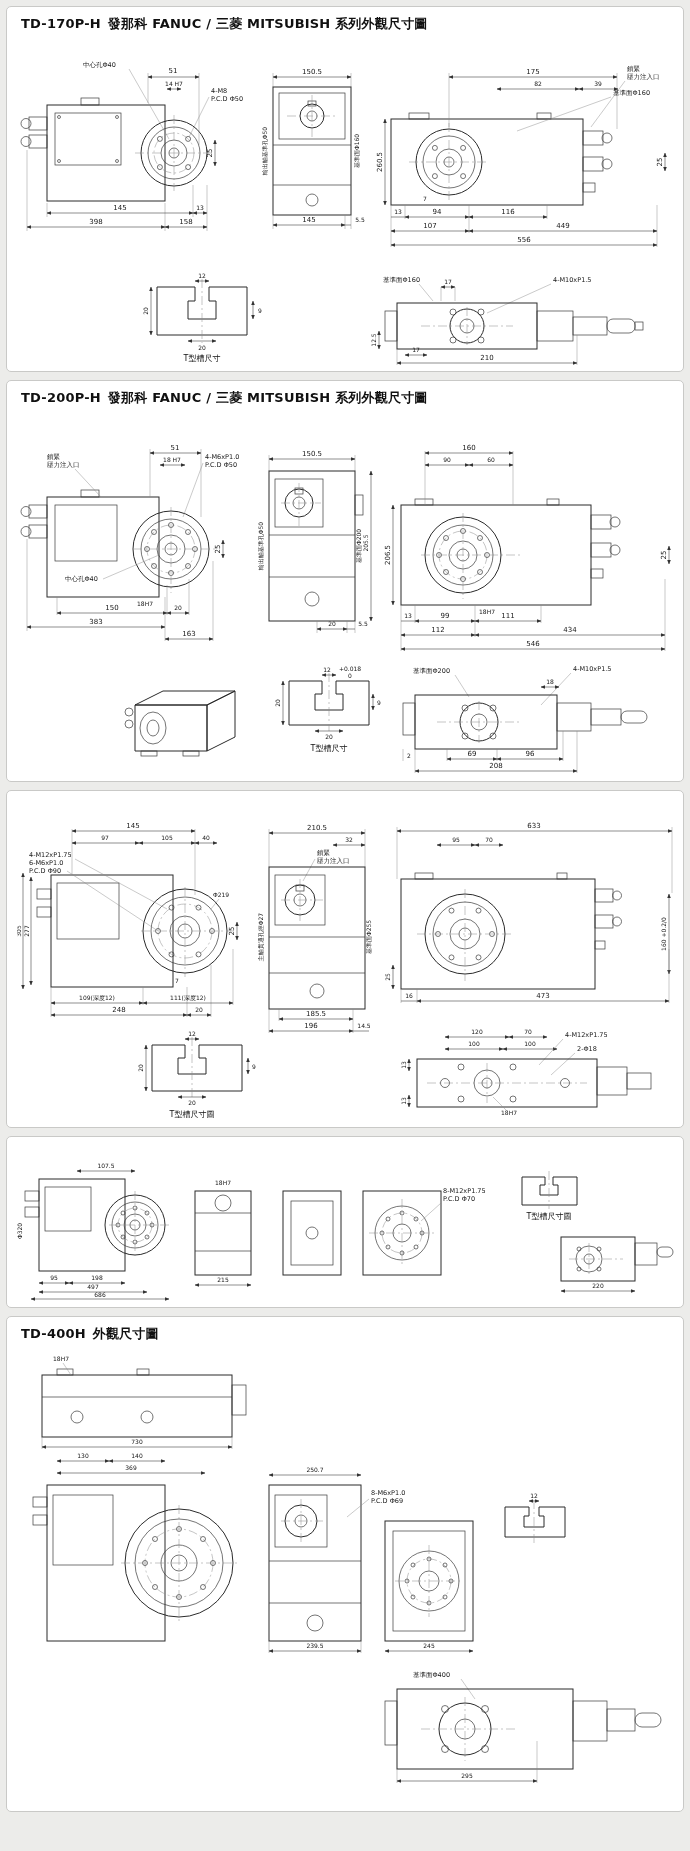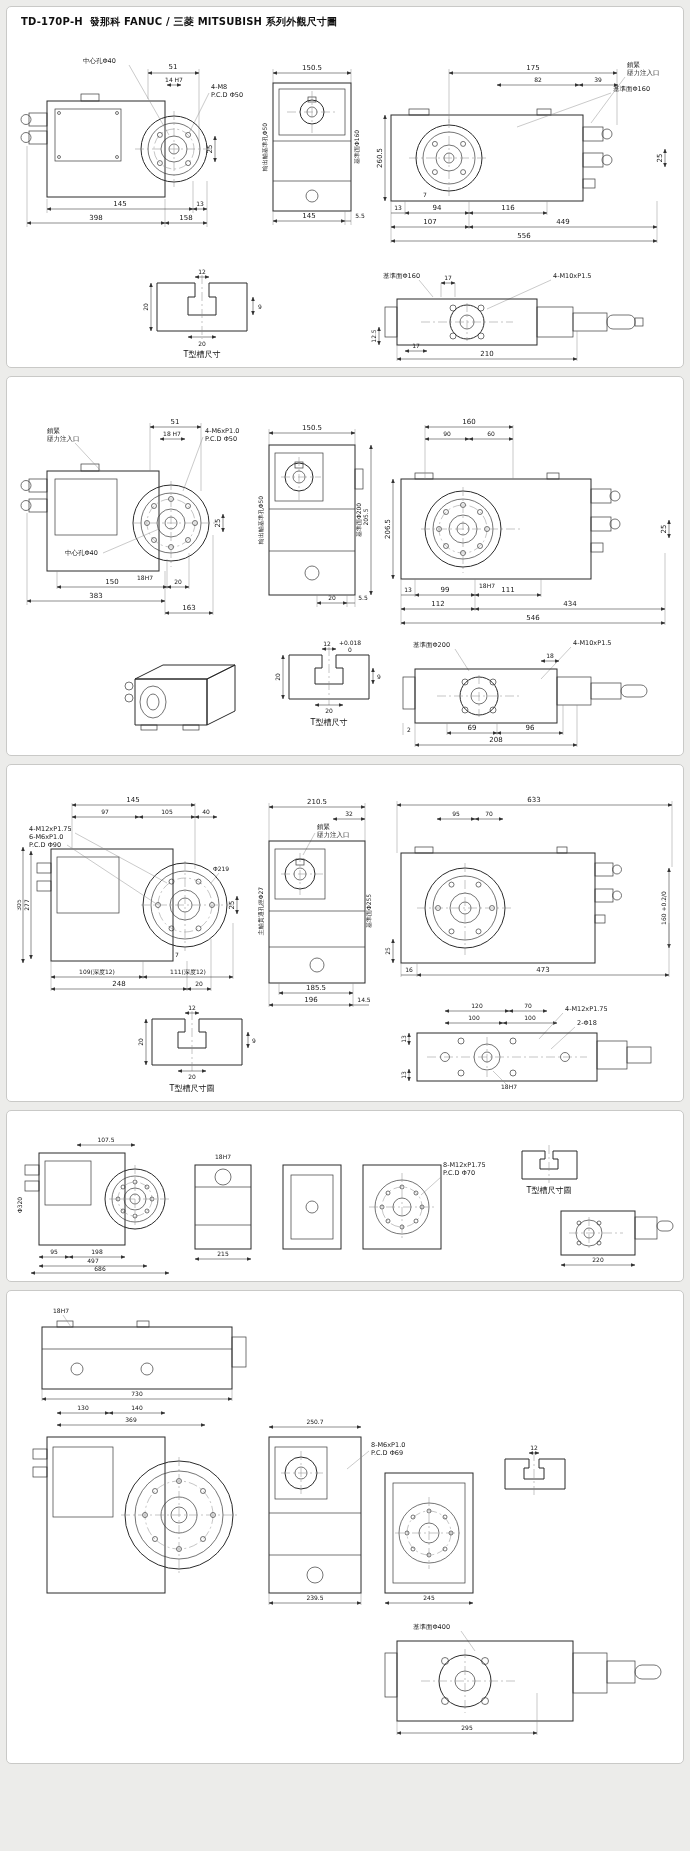--- a/index.html
+++ b/index.html
@@ -1,20 +1,20 @@
 <!DOCTYPE html>
 <html><head>
 <meta charset="utf-8">
 <style>
   * { margin:0; padding:0; box-sizing:border-box; }
   html,body { background:#ececea; }
   body { width:690px; font-family:"DejaVu Sans", sans-serif; }
   .page { width:690px; padding:6px 6px; display:flex; flex-direction:column; gap:8px; }
   .panel { background:#ffffff; border:1px solid #c9c9c7; border-radius:5px; padding:6px 10px 6px; }
-  .panel-title { font-size:10px; font-weight:bold; color:#101010; margin:2px 0 2px 4px; letter-spacing:.2px; }
+  .panel-title { font-size:13px; font-weight:bold; color:#101010; margin:2px 0 2px 4px; letter-spacing:.2px; }
   .panel-title .model { margin-right:7px; }
   svg.draw { display:block; }
   .ol  { fill:none; stroke:#2b2b2b; stroke-width:1; }
   .ol2 { fill:none; stroke:#3a3a3a; stroke-width:.7; }
   .cl  { fill:none; stroke:#8a8a8a; stroke-width:.5; stroke-dasharray:9 3 2 3; }
   .dl  { fill:none; stroke:#444; stroke-width:.6; }
   .ext { fill:none; stroke:#888; stroke-width:.45; }
   .dim { font-size:7px; fill:#161616; text-anchor:middle; }
   .dim.s { font-size:6px; }
   .lbl { font-size:6.5px; fill:#161616; text-anchor:start; }
@@ -208,20 +208,21 @@
           <text class="dim s" x="399" y="317">17</text>
         <line class="ext" x1="380" y1="314" x2="380" y2="330"></line>
           <line class="ext" x1="560" y1="300" x2="560" y2="330"></line>
         <line class="dl" x1="380" y1="328" x2="560" y2="328" marker-start="url(#ah)" marker-end="url(#ah)"></line>
           <text class="dim" x="470" y="325">210</text>
       </g>
     </svg>
   </section>
 
   <section class="panel">
+    <h2 class="panel-title"><span class="model">TD-200P-H</span><span class="subtitle">發那科 FANUC / 三菱 MITSUBISH 系列外觀尺寸圖</span></h2>
     <svg class="draw" width="664" height="366" viewBox="0 0 664 366">
       <g>
         <rect class="ol2" x="12" y="96" width="18" height="13"></rect>
           <circle class="ol2" cx="9" cy="102.5" r="5"></circle>
         <rect class="ol2" x="12" y="116" width="18" height="13"></rect>
           <circle class="ol2" cx="9" cy="122.5" r="5"></circle>
         <rect class="ol" x="30" y="88" width="112" height="100"></rect>
         <rect class="ol2" x="38" y="96" width="62" height="56"></rect>
         <rect class="ol2" x="64" y="81" width="18" height="7"></rect>
         <circle class="ol" cx="154" cy="140" r="38"></circle>
@@ -681,20 +682,21 @@
           <line class="cl" x1="572" y1="100" x2="572" y2="132"></line>
         <rect class="ol2" x="618" y="100" width="22" height="22"></rect>
           <rect class="ol2" x="640" y="104" width="16" height="10" rx="5"></rect>
         <line class="dl" x1="544" y1="148" x2="618" y2="148" marker-start="url(#ah)" marker-end="url(#ah)"></line>
           <text class="dim s" x="581" y="145">220</text>
       </g>
     </svg>
   </section>
 
   <section class="panel">
+    <h2 class="panel-title"><span class="model">TD-400H</span><span class="subtitle">外觀尺寸圖</span></h2>
     <svg class="draw" width="664" height="460" viewBox="0 0 664 460">
       <g>
         <rect class="ol" x="25" y="30" width="190" height="62"></rect>
         <rect class="ol2" x="40" y="24" width="16" height="6"></rect>
           <rect class="ol2" x="120" y="24" width="12" height="6"></rect>
         <line class="ol2" x1="25" y1="52" x2="215" y2="52"></line>
         <circle class="ol2" cx="60" cy="72" r="6"></circle>
           <circle class="ol2" cx="130" cy="72" r="6"></circle>
         <rect class="ol2" x="215" y="40" width="14" height="30"></rect>
         <text class="dim s" x="44" y="16">18H7</text>

